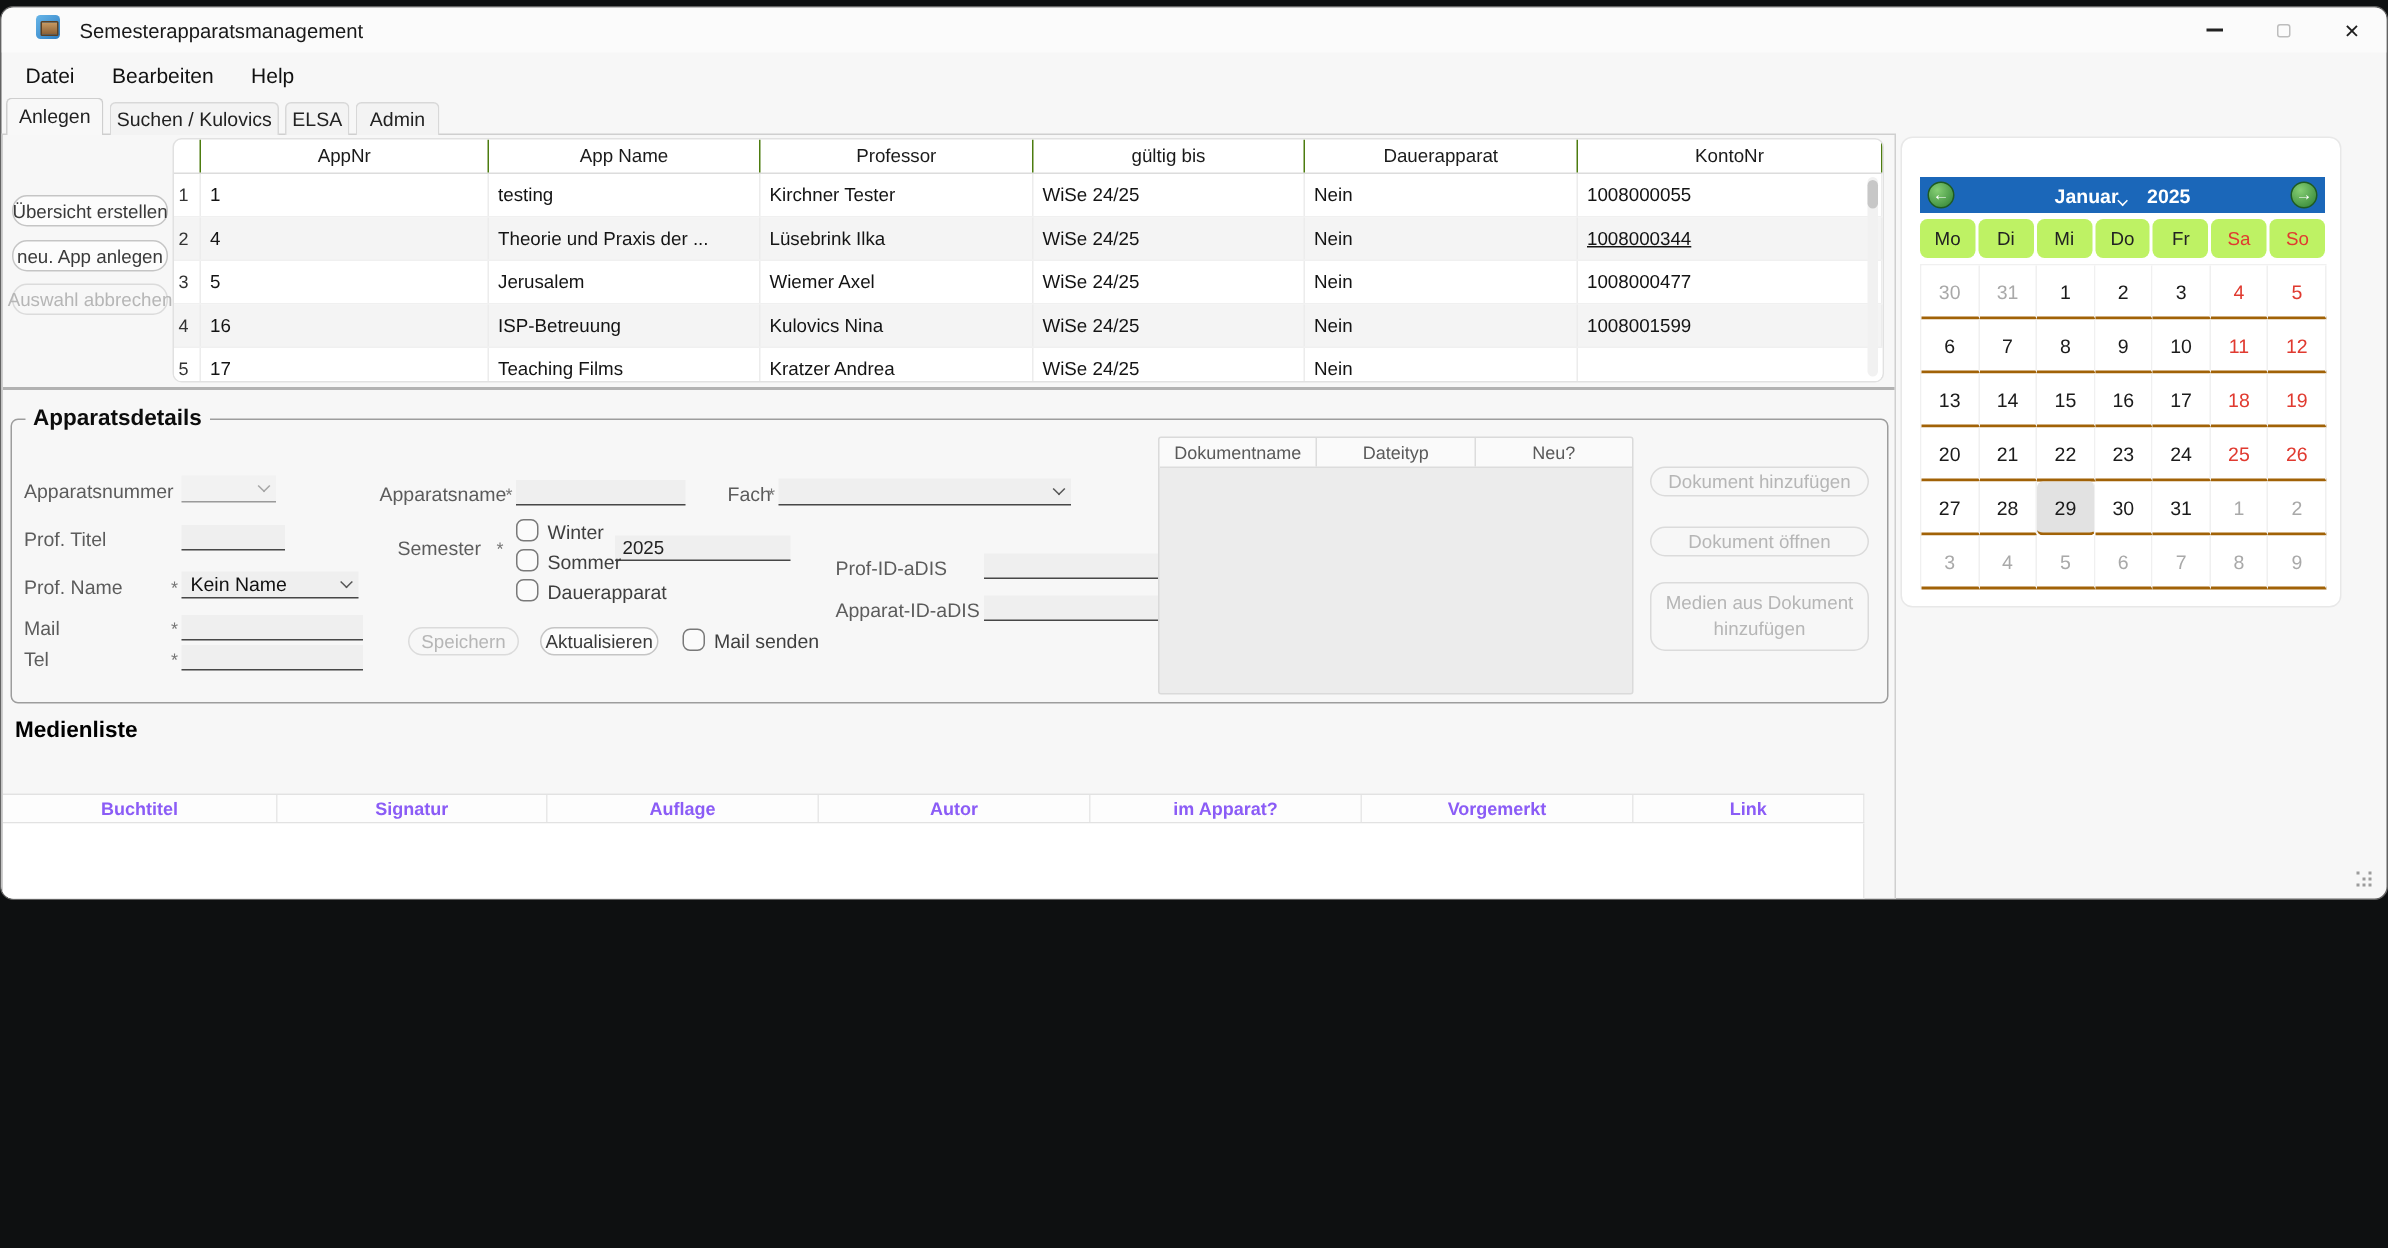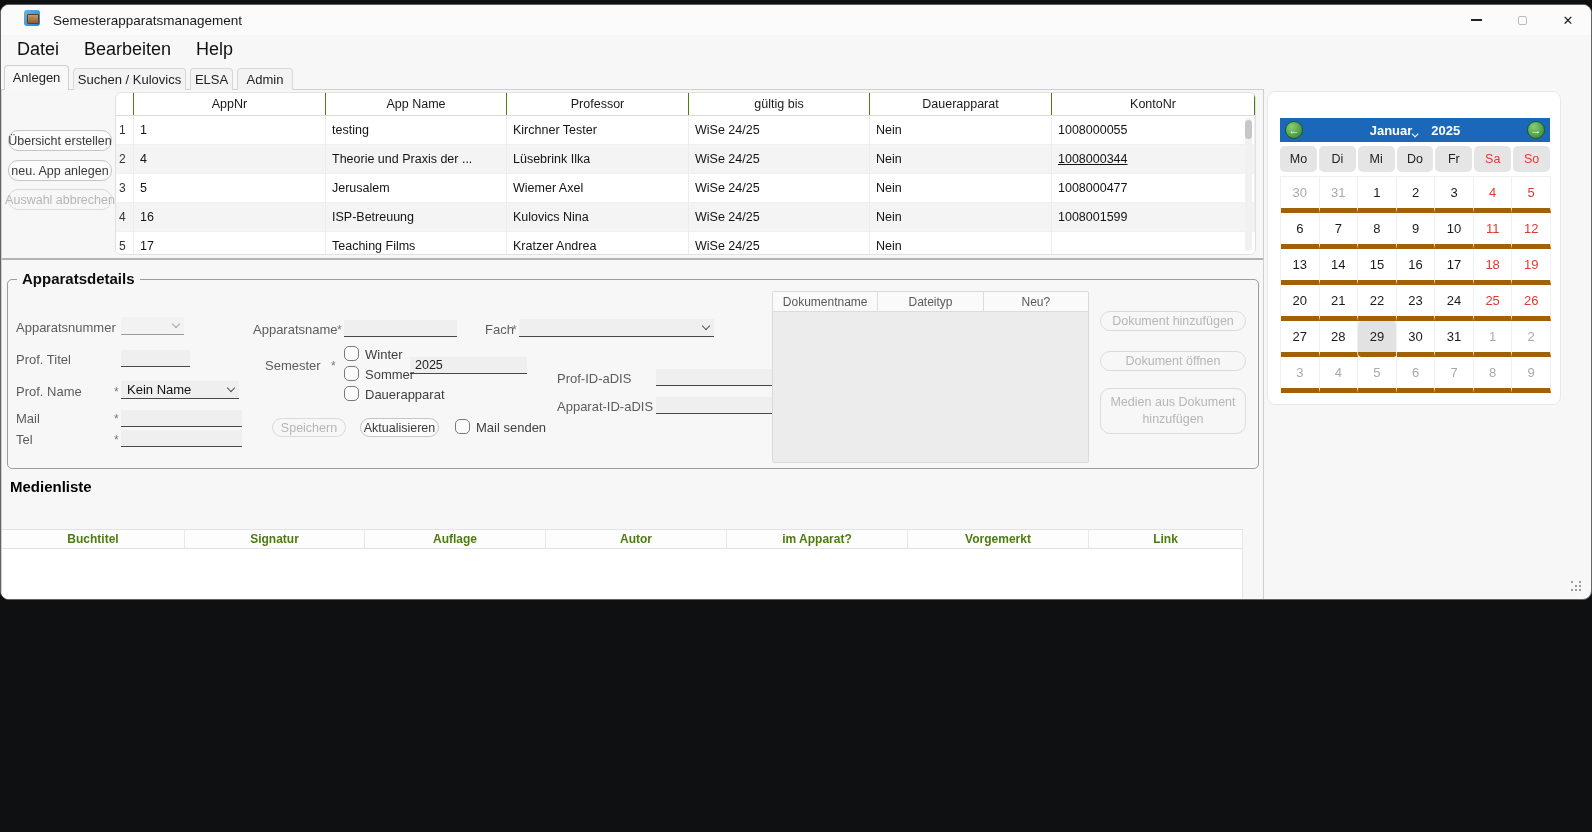--- a/index.html
+++ b/index.html
@@ -26,21 +26,21 @@
     background: linear-gradient(180deg,#c89a62,#8a5f35); border: 1px solid #5d4023; border-radius: 1px;
   }
   .win-title { position: absolute; left: 52px; top: 8px; font-size: 13.5px; color: #191919; }
   .win-controls { position: absolute; right: 0; top: 0; height: 30px; display: flex; }
   .win-btn { width: 46px; height: 30px; display: flex; align-items: center; justify-content: center; }
   .glyph-min { width: 11px; height: 1.5px; background: #222; }
   .glyph-max { width: 9px; height: 9px; border: 1.4px solid #bdbdbd; border-radius: 2px; }
   .glyph-close { font-size: 13px; color: #1c1c1c; line-height: 1; }
   
   .menubar { position: absolute; left: 0; top: 32px; height: 25px; display: flex; gap: 25px; padding-left: 16px; align-items: center; }
-  .menu-item { font-size: 18px; color: #111; }
+  .menu-item { font-size: 14px; color: #111; }
   
   .tabbar { position: absolute; left: 3px; top: 60px; height: 25px; display: flex; gap: 4px; align-items: flex-end; z-index: 6; }
   .tab {
     height: 22px; line-height: 21px; text-align: center; font-size: 13px; color: #222;
     background: #f3f3f3; border: 1px solid #d8d8d8; border-bottom: none; border-radius: 4px 4px 0 0;
   }
   .tab.active { height: 25px; line-height: 24px; background: #f8f8f8; border-color: #cfcfcf; }
   
   .content-panel {
     position: absolute; left: 0; top: 84px; width: 1263px; height: 729px;
@@ -94,37 +94,37 @@
   .radio { position: absolute; width: 15px; height: 15px; border: 1px solid #797979; border-radius: 5px; background: #fbfbfb; }
   .rlabel { position: absolute; font-size: 13px; color: #3f3f3f; white-space: nowrap; }
   .doc-table { position: absolute; left: 764px; top: 11px; width: 317px; height: 172px; background: #ececec; border: 1px solid #dadada; border-radius: 2px; overflow: hidden; }
   .doc-header { display: flex; height: 20px; background: #fafafa; border-bottom: 1px solid #dcdcdc; }
   .doc-hcell { flex: 1; display: flex; align-items: center; justify-content: center; font-size: 12px; color: #5a5a5a; border-right: 1px solid #dcdcdc; }
   .doc-hcell:last-child { border-right: none; }
   .doc-action { white-space: normal !important; text-align: center; line-height: 1.35; padding: 0 6px; font-size: 12.5px !important; }
   
   .medien-title { position: absolute; left: 8px; top: 388px; font-weight: bold; font-size: 15px; color: #000; }
   .media-header { position: absolute; left: 0; top: 439px; width: 1241px; height: 20px; display: flex; background: #fdfdfd; border-top: 1px solid #e2e2e2; border-bottom: 1px solid #e2e2e2; }
-  .media-hcell { display: flex; align-items: center; justify-content: center; font-size: 12px; font-weight: bold; color: #4d7c0f; border-right: 1px solid #e8e8e8; }
+  .media-hcell { display: flex; align-items: center; justify-content: center; font-size: 12px; font-weight: bold; color: #8b5cf6; border-right: 1px solid #e8e8e8; }
   .media-body { position: absolute; left: 0; top: 459px; width: 1241px; height: 224px; background: #fff; border-right: 1px solid #e6e6e6; border-bottom: 1px solid #e6e6e6; }
   .add-media-btn { left: 8px; top: 687px; width: 115px; height: 19px; }
   
   .calendar-panel { position: absolute; left: 1266px; top: 86px; width: 294px; height: 314px; background: #fff; border: 1px solid #e8e8e8; border-radius: 8px; z-index: 2; }
   .cal-header { position: absolute; left: 12px; top: 26px; width: 270px; height: 24px; background: var(--cal-blue, #1b67b9); display: flex; align-items: center; justify-content: center; color: #fff; font-weight: bold; font-size: 13px; gap: 12px; }
   .cal-nav { position: absolute; top: 3px; width: 18px; height: 18px; border-radius: 50%;
     background: radial-gradient(circle at 35% 30%, #86cf74, #2e8032); border: 1px solid #1e5a22;
     display: flex; align-items: center; justify-content: center; color: #fff; font-size: 11px; font-weight: bold; }
   .cal-nav.prev { left: 5px; } .cal-nav.next { right: 5px; }
   .month-wrap { display: flex; align-items: baseline; gap: 2px; }
   .month-caret { width: 5px; height: 5px; border-right: 1.4px solid #fff; border-bottom: 1.4px solid #fff; transform: rotate(45deg) translateY(2px); display: inline-block; }
   .cal-days { position: absolute; left: 12px; top: 54px; width: 270px; height: 26px; display: flex; gap: 2px; }
-  .cal-day-h { flex: 1; background: #e5e5e5; border-radius: 5px; display: flex; align-items: center; justify-content: center; font-size: 12.5px; color: #222; }
+  .cal-day-h { flex: 1; background: #bef264; border-radius: 5px; display: flex; align-items: center; justify-content: center; font-size: 12.5px; color: #222; }
   .cal-day-h.weekend { color: var(--weekend-red, #e03a30); }
   .cal-grid { position: absolute; left: 12px; top: 84px; width: 271px; display: grid; grid-template-columns: repeat(7, 1fr); border-top: 1px solid #f0f0f0; border-left: 1px solid #f0f0f0; }
-  .cal-cell { height: 36px; border-right: 1px solid #f0f0f0; border-bottom: 5px solid #a16207; display: flex; align-items: center; justify-content: center; font-size: 13px; color: #1b1b1b; background: #fff; }
+  .cal-cell { height: 36px; border-right: 1px solid #f0f0f0; border-bottom: 2px solid #a16207; display: flex; align-items: center; justify-content: center; font-size: 13px; color: #1b1b1b; background: #fff; }
   .cal-cell.weekend { color: var(--weekend-red, #e03a30); }
   .cal-cell.muted { color: #a9a9a9; }
   .cal-cell.selected { background: #e2e2e2; border-radius: 4px; }
   
   .grip { position: absolute; right: 8px; bottom: 6px; width: 12px; height: 12px; }
   .grip::before { content: ""; position: absolute; left: 0; top: 0; width: 2px; height: 2px; background: #9c9c9c;
     box-shadow: 8px 0 0 #9c9c9c, 4px 4px 0 #9c9c9c, 8px 4px 0 #9c9c9c, 0 8px 0 #9c9c9c, 4px 8px 0 #9c9c9c, 8px 8px 0 #9c9c9c;
     transform: translate(0,0); }
 </style>
 </head>

